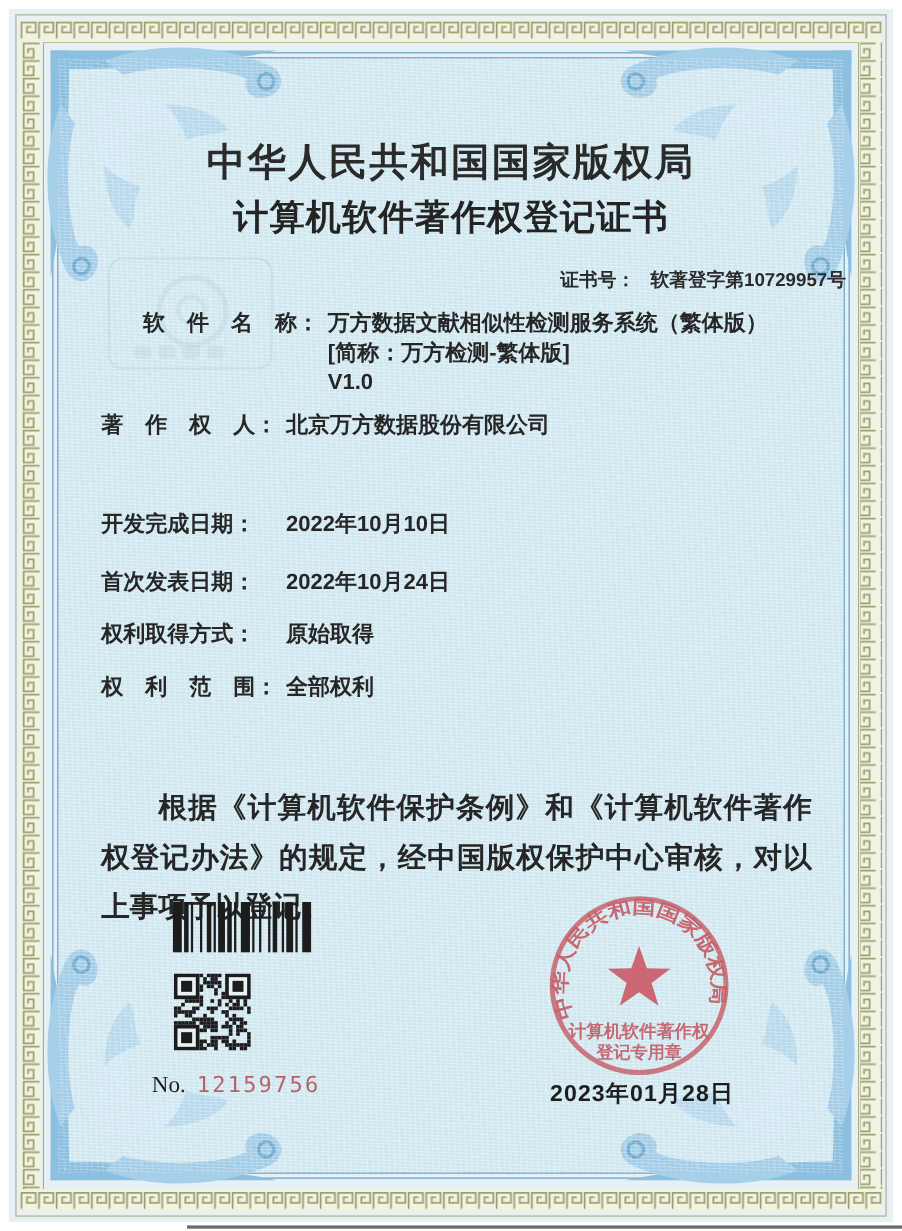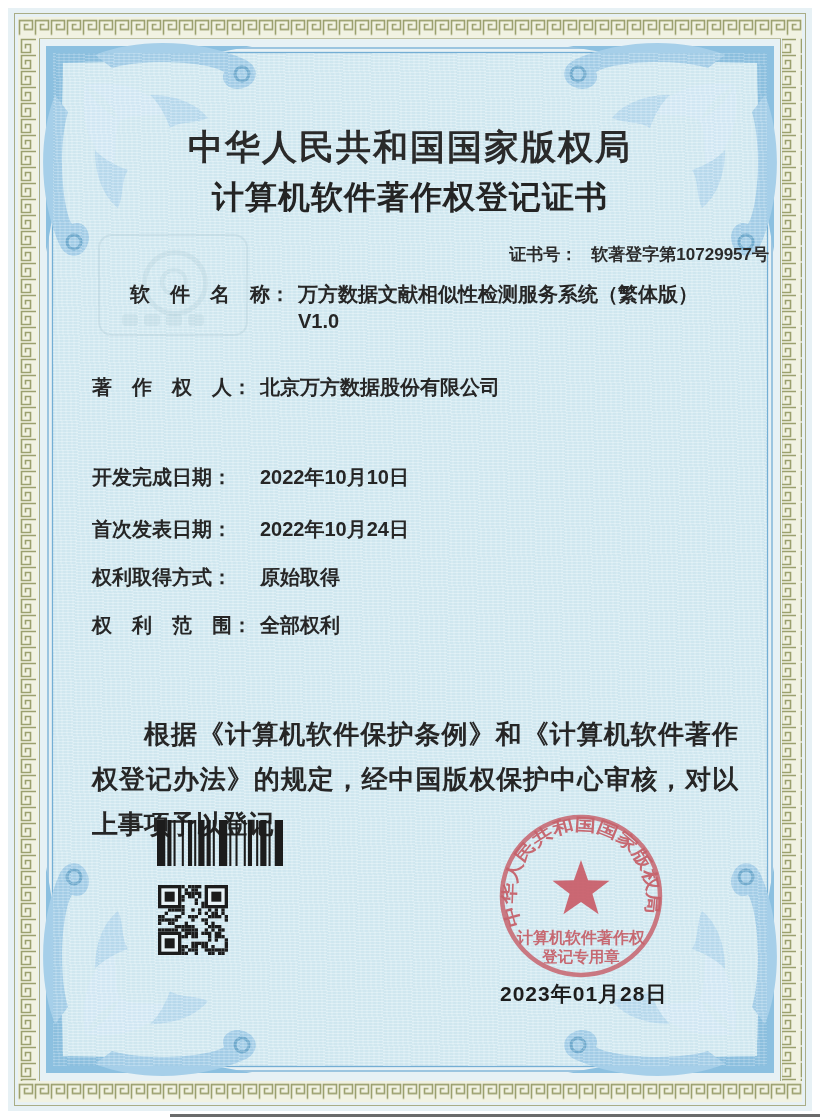--- a/index.html
+++ b/index.html
@@ -126,20 +126,21 @@
 
   <div class="authority">中华人民共和国国家版权局</div>
   <div class="cert-title">计算机软件著作权登记证书</div>
   <div class="certno">
     <span>证书号：</span><span class="cv">软著登字第10729957号</span>
   </div>
 
   <div class="row r0">
     <span class="lbl">软　件　名　称：</span><span class="val">
       <span class="vline">万方数据文献相似性检测服务系统（繁体版）</span>
+      <span class="vline">[简称：万方检测-繁体版]</span>
       <span class="vline">V1.0</span>
     </span>
   </div>
   <div class="row r1">
     <span class="lbl">著　作　权　人：</span><span class="val">北京万方数据股份有限公司</span>
   </div>
   <div class="row r2">
     <span class="lbl">开发完成日期：</span><span class="val">2022年10月10日</span>
   </div>
   <div class="row r3">
@@ -329,20 +330,23 @@
         <rect x="6.666666666666667" y="6.666666666666667" width="10" height="10" fill="#1c1c1c"></rect>
         <rect x="46.66666666666667" y="0" width="23.333333333333336" height="23.333333333333336" fill="#1c1c1c"></rect>
         <rect x="50" y="3.3333333333333335" width="16.666666666666668" height="16.666666666666668" fill="#e8f2f6"></rect>
         <rect x="53.333333333333336" y="6.666666666666667" width="10" height="10" fill="#1c1c1c"></rect>
         <rect x="0" y="46.66666666666667" width="23.333333333333336" height="23.333333333333336" fill="#1c1c1c"></rect>
         <rect x="3.3333333333333335" y="50" width="16.666666666666668" height="16.666666666666668" fill="#e8f2f6"></rect>
         <rect x="6.666666666666667" y="53.333333333333336" width="10" height="10" fill="#1c1c1c"></rect>
       </svg>
   </div>
 
+  <div class="serial">
+    <span class="no">No.</span><span class="num" id="serial-num" style="color: rgb(181, 99, 107);">12159756</span>
+  </div>
 
   <svg class="seal" viewBox="0 0 188 188" xmlns="http://www.w3.org/2000/svg">
     <defs>
       <path id="sealArc" d="M 36 124 A 66 66 0 1 1 152 124" fill="none"></path>
     </defs>
     <circle cx="94" cy="92" r="79" fill="none" stroke="#c6606a" stroke-width="4.5" opacity="0.9"></circle>
     <text font-size="17" font-weight="bold" fill="#c4565f" opacity="0.95">
       <textPath href="#sealArc" startOffset="4" textLength="252" lengthAdjust="spacingAndGlyphs">中华人民共和国国家版权局</textPath>
     </text>
     <polygon points="94,56 101.1,76.3 122.5,76.7 105.4,89.7 111.6,110.3 94,98 76.4,110.3 82.6,89.7 65.5,76.7 86.9,76.3" fill="#c8505c" opacity="0.92"></polygon>

